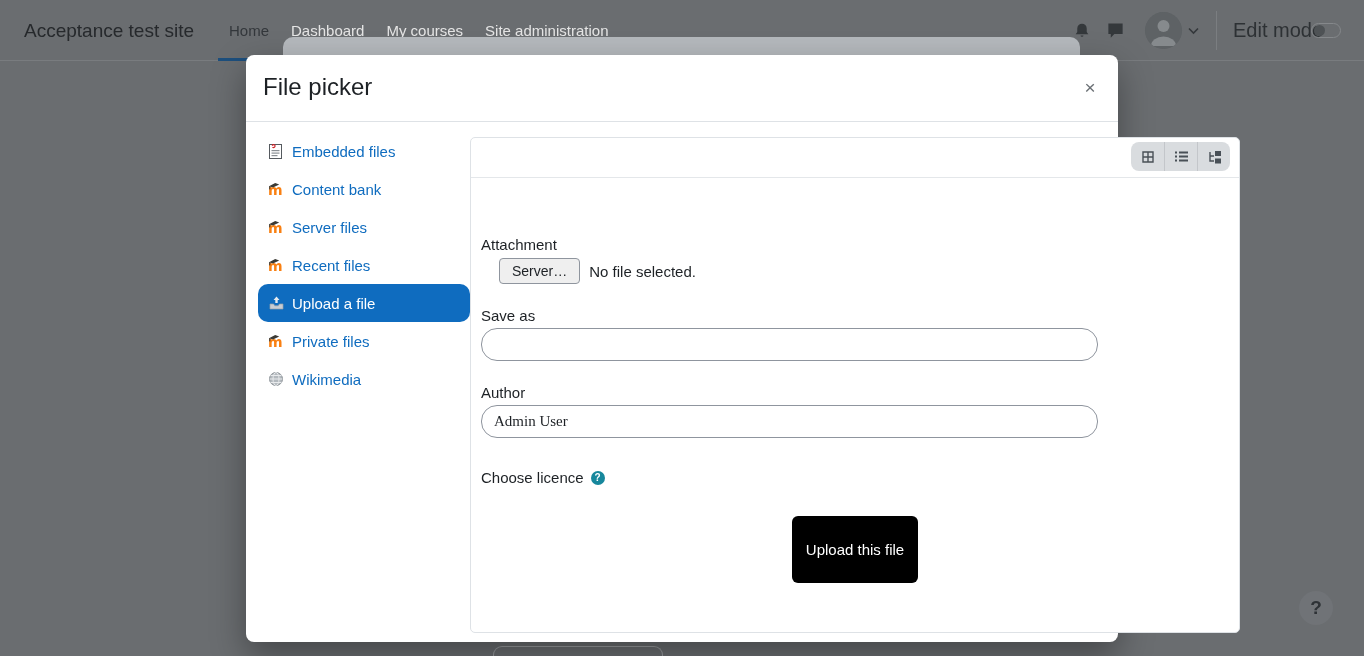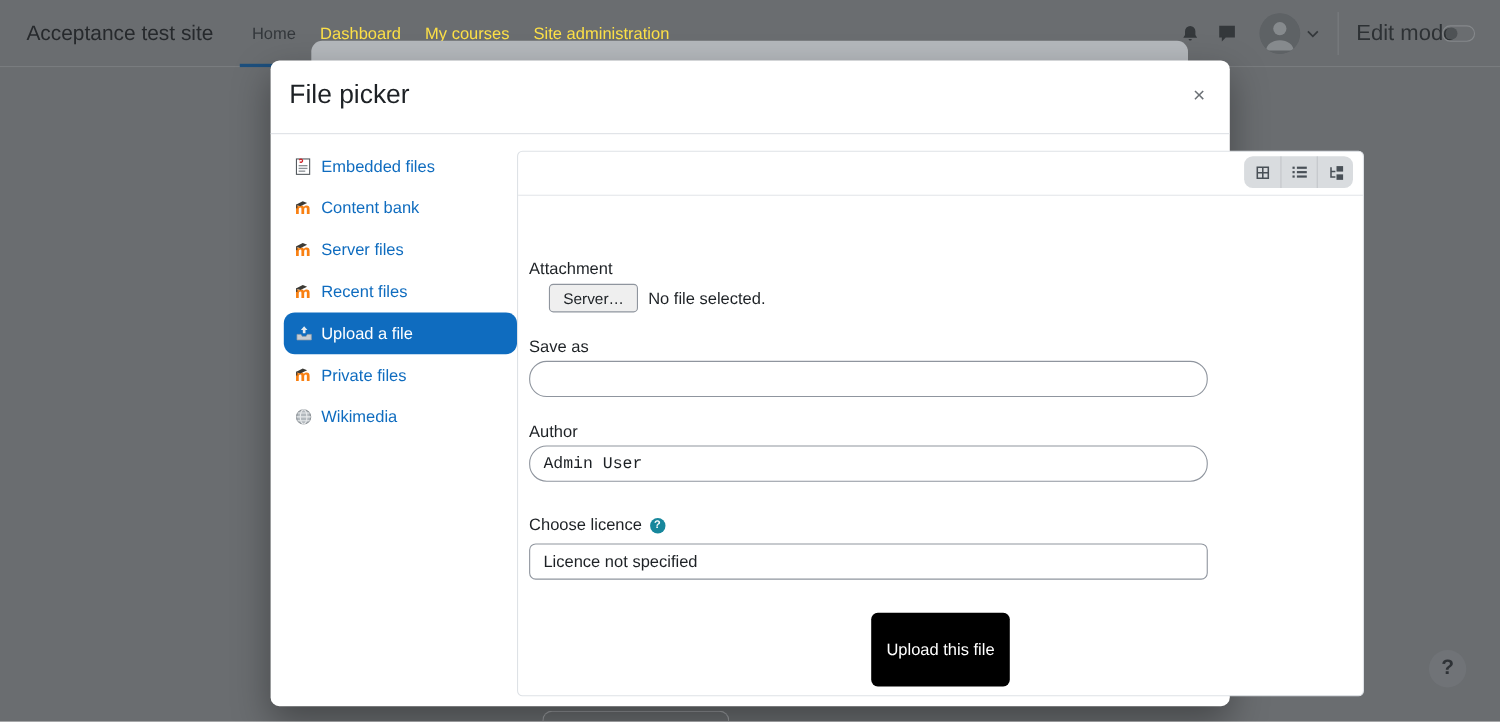--- a/index.html
+++ b/index.html
@@ -6,21 +6,21 @@
   html,body { width:1364px; height:656px; overflow:hidden; }
   body { font-family:"Liberation Sans","DejaVu Sans",sans-serif; background:#6a6d70; position:relative; }
 
   
   .bg-header { position:absolute; left:0; top:0; width:1364px; height:61px;
     background:#6a6d70; border-bottom:1px solid #797c7f; display:flex; align-items:center; }
   .brand { position:absolute; left:24px; top:0; height:61px; display:flex; align-items:center;
     font-size:19px; color:#26292c; }
   .bg-nav { position:absolute; left:218px; top:0; height:61px; display:flex; }
   .bg-nav .nav-item { height:61px; display:flex; align-items:center; padding:0 11px;
-    font-size:15px; color:#fde047; cursor:pointer; }
+    font-size:15px; color:#e5e5e5; cursor:pointer; }
   .bg-nav .nav-item.active { color:#33373b; border-bottom:3px solid #1d4f7d; padding-top:3px; }
   .hdr-icon { position:absolute; top:0; height:61px; display:flex; align-items:center; cursor:pointer; }
   .hdr-divider { position:absolute; left:1216px; top:11px; height:39px; width:1px; background:#7b7e81; }
   .editmode-label { position:absolute; left:1233px; top:0; height:61px; display:flex; align-items:center;
     font-size:20px; color:#2d3134; }
   .toggle { position:absolute; left:1311px; top:23px; width:30px; height:15px; border:1px solid #85888b;
     border-radius:8px; cursor:pointer; }
   .toggle .knob { position:absolute; left:2px; top:1px; width:11px; height:11px; border-radius:50%;
     background:#4e5255; }
   .avatar-wrap { position:absolute; left:1145px; top:12px; width:37px; height:37px; border-radius:50%;
@@ -65,21 +65,21 @@
 
   .upload-form { padding:0 10px; }
   .fld-label { font-size:15px; color:#1d2125; }
   .attachment-block { margin-top:58px; }
   .file-row { margin-top:5px; display:flex; align-items:center; margin-left:18px; }
   .browse-btn { font-size:14px; color:#1d2125; background:#efefef; border:1px solid #8f959e;
     border-radius:4px; padding:4px 12px; cursor:pointer; }
   .no-file { font-size:15px; color:#1d2125; margin-left:9px; }
   .save-as-block { margin-top:23px; }
   .text-input { margin-top:4px; width:617px; height:33px; border:1px solid #8f959e; border-radius:16px;
-    font-size:15px; color:#1d2125; padding:0 12px; font-family:Liberation Mono, monospace;
+    font-size:15px; color:#1d2125; padding:0 12px; font-family:Liberation Serif, serif;
     background:#fff; }
   .author-block { margin-top:23px; }
   .licence-block { margin-top:31px; }
   .licence-label-row { display:flex; align-items:center; gap:7px; }
   .help-badge { width:14px; height:14px; border-radius:50%; background:#17879c; color:#fff;
     font-size:10px; font-weight:bold; display:flex; align-items:center; justify-content:center; cursor:pointer; }
   .select-box { margin-top:8px; width:617px; height:33px; border:1px solid #8f959e; border-radius:6px;
     font-size:15px; color:#1d2125; padding:0 12px; display:flex; align-items:center; cursor:pointer; background:#fff; }
   .submit-row { margin-top:30px; text-align:center; }
   .primary-btn { background:#000000; color:#ffffff; border:none; border-radius:6px;
@@ -258,21 +258,20 @@
       <div class="author-block">
         <div class="fld-label">Author</div>
         <input class="text-input" type="text" value="Admin User" style="">
       </div>
 
       <div class="licence-block">
         <div class="licence-label-row">
           <span class="fld-label">Choose licence</span>
           <span class="help-badge">?</span>
         </div>
-        <div class="select-box">Licence not specified</div>
       </div>
 
       <div class="submit-row">
         <button class="primary-btn">Upload this file</button>
       </div>
     </div>
   </div>
 </div>
 
 </body></html>

